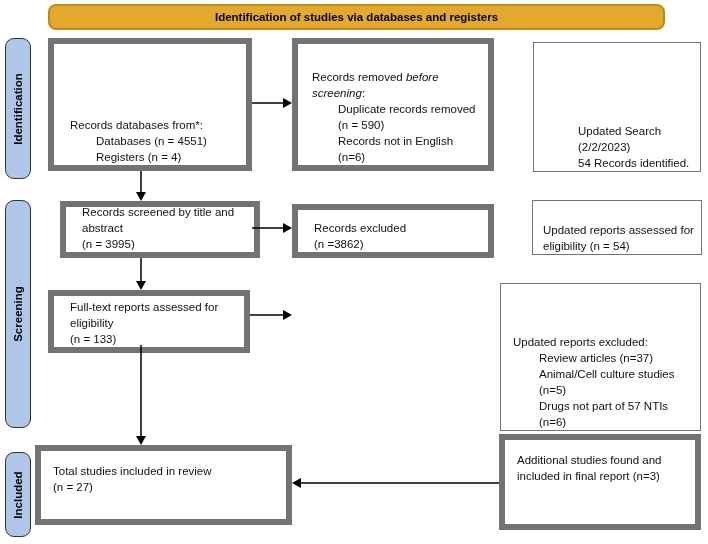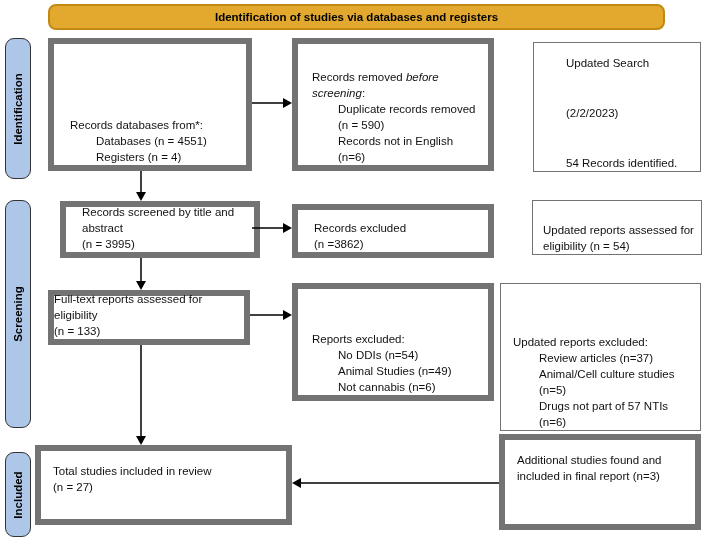--- a/index.html
+++ b/index.html
@@ -52,25 +52,25 @@
     box-sizing: border-box;
     display: flex;
     flex-direction: column;
     justify-content: flex-end;
   }
   .box .line { padding-right: 6px; }
   .box .indent { margin-left: 26px; }
   .it { font-style: italic; }
   #box-records-identified { left: 48px;  top: 38px;  width: 204px; height: 133px; padding-left: 16px; }
   #box-records-removed    { left: 292px; top: 38px;  width: 202px; height: 133px; padding-left: 14px; }
-  #box-updated-search     { left: 533px; top: 42px;  width: 168px; height: 130px; padding-left: 32px; border-width: 1.5px; gap: 34px; }
+  #box-updated-search     { left: 533px; top: 42px;  width: 168px; height: 130px; padding-left: 44px; border-width: 1.5px; }
   #box-records-screened   { left: 48px;  top: 201px; width: 200px; height: 57px;  padding-left: 16px; margin-left: 12px; }
   #box-records-excluded   { left: 292px; top: 204px; width: 202px; height: 54px;  padding-left: 16px; }
   #box-updated-assessed   { left: 532px; top: 200px; width: 170px; height: 55px;  padding-left: 10px; border-width: 1.5px; }
-  #box-fulltext-assessed  { left: 48px;  top: 290px; width: 202px; height: 55px;  padding-left: 0; }
+  #box-fulltext-assessed  { left: 48px;  top: 290px; width: 202px; height: 63px;  padding-left: 16px; }
   #box-reports-excluded   { left: 292px; top: 283px; width: 202px; height: 118px; padding-left: 14px; }
   #box-updated-excluded   { left: 500px; top: 283px; width: 201px; height: 148px; padding-left: 12px; border-width: 1.5px; }
   #box-total-included     { left: 35px;  top: 445px; width: 257px; height: 80px;  padding-left: 12px; padding-bottom: 24px; }
   #box-additional-studies { left: 499px; top: 434px; width: 202px; height: 96px;  padding-left: 12px; padding-bottom: 40px; }
   .arrow-layer {
     position: absolute; left: 0; top: 0;
     width: 708px; height: 544px;
     pointer-events: none;
   }
   .arrow-layer line { stroke: #000000; stroke-width: 1.5; }
@@ -124,26 +124,20 @@
 
   <div class="box" id="box-updated-assessed">
     <div class="line">Updated reports assessed for eligibility (n = 54)</div>
   </div>
 
   <div class="box" id="box-fulltext-assessed">
     <div class="line">Full-text reports assessed for eligibility</div>
     <div class="line">(n = 133)</div>
   </div>
 
-  <div class="box" id="box-reports-excluded">
-    <div class="line">Reports excluded:</div>
-    <div class="line indent">No DDIs (n=54)</div>
-    <div class="line indent">Animal Studies (n=49)</div>
-    <div class="line indent">Not cannabis (n=6)</div>
-  </div>
 
   <div class="box" id="box-updated-excluded">
     <div class="line">Updated reports excluded:</div>
     <div class="line indent">Review articles (n=37)</div>
     <div class="line indent">Animal/Cell culture studies (n=5)</div>
     <div class="line indent">Drugs not part of 57 NTIs (n=6)</div>
   </div>
 
   <div class="box" id="box-total-included">
     <div class="line">Total studies included in review</div>

